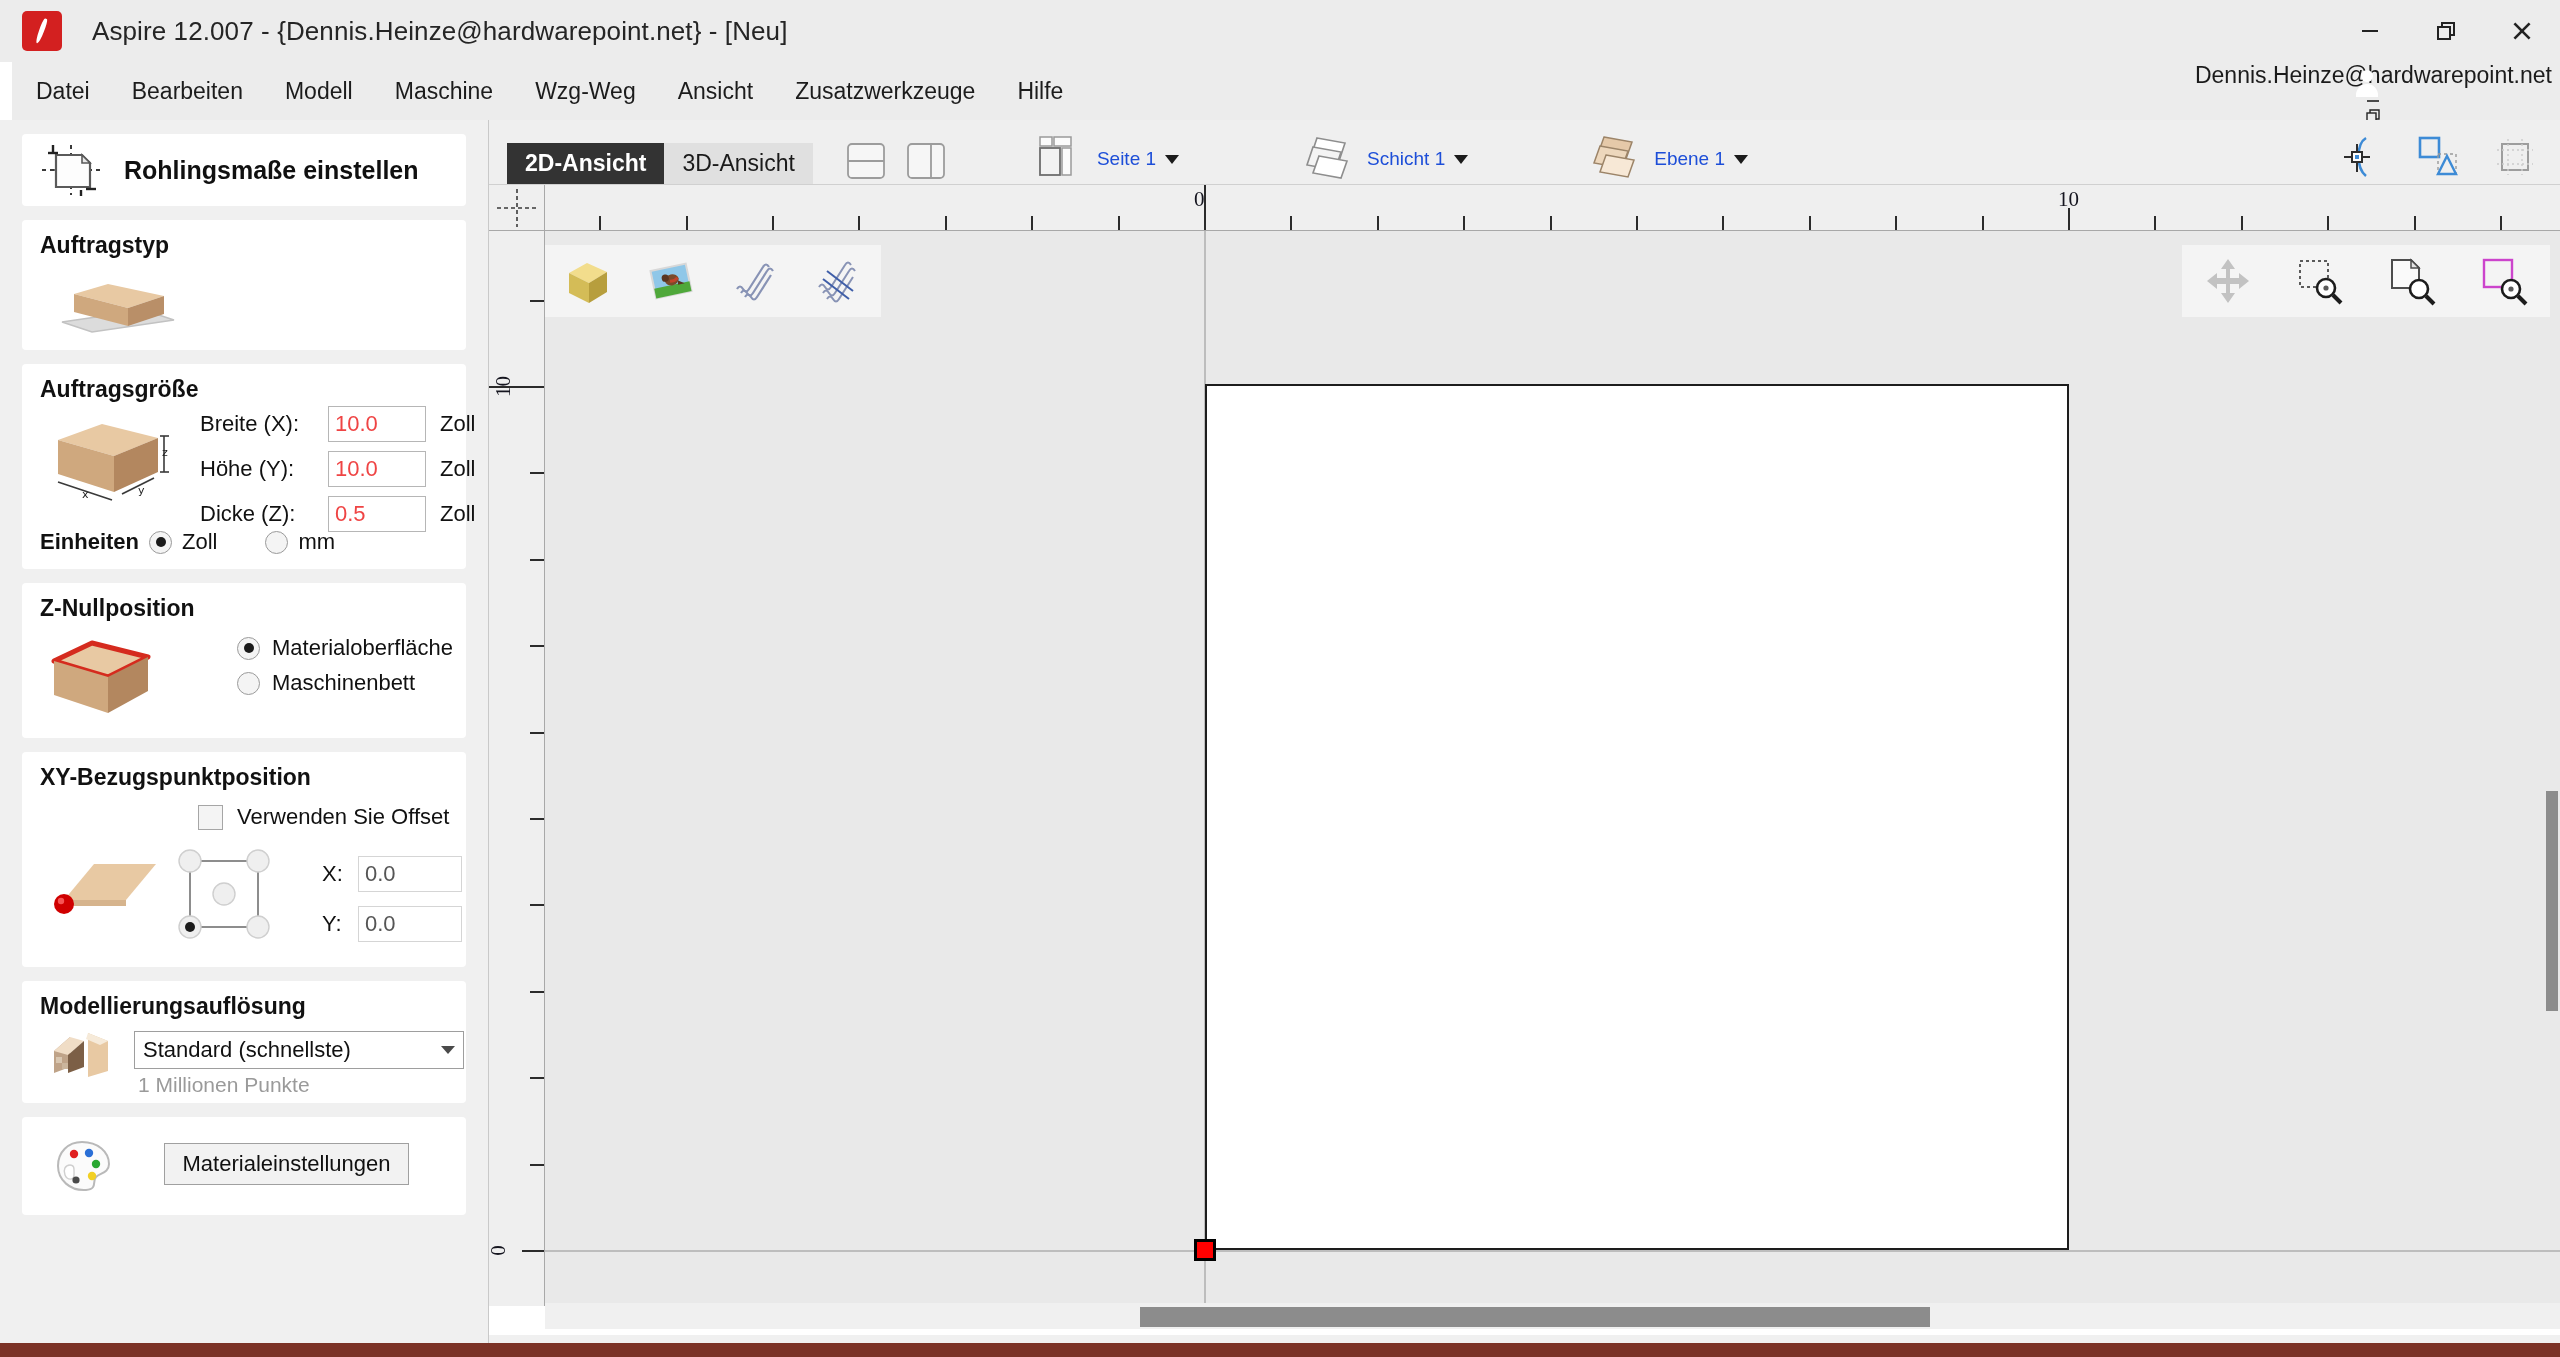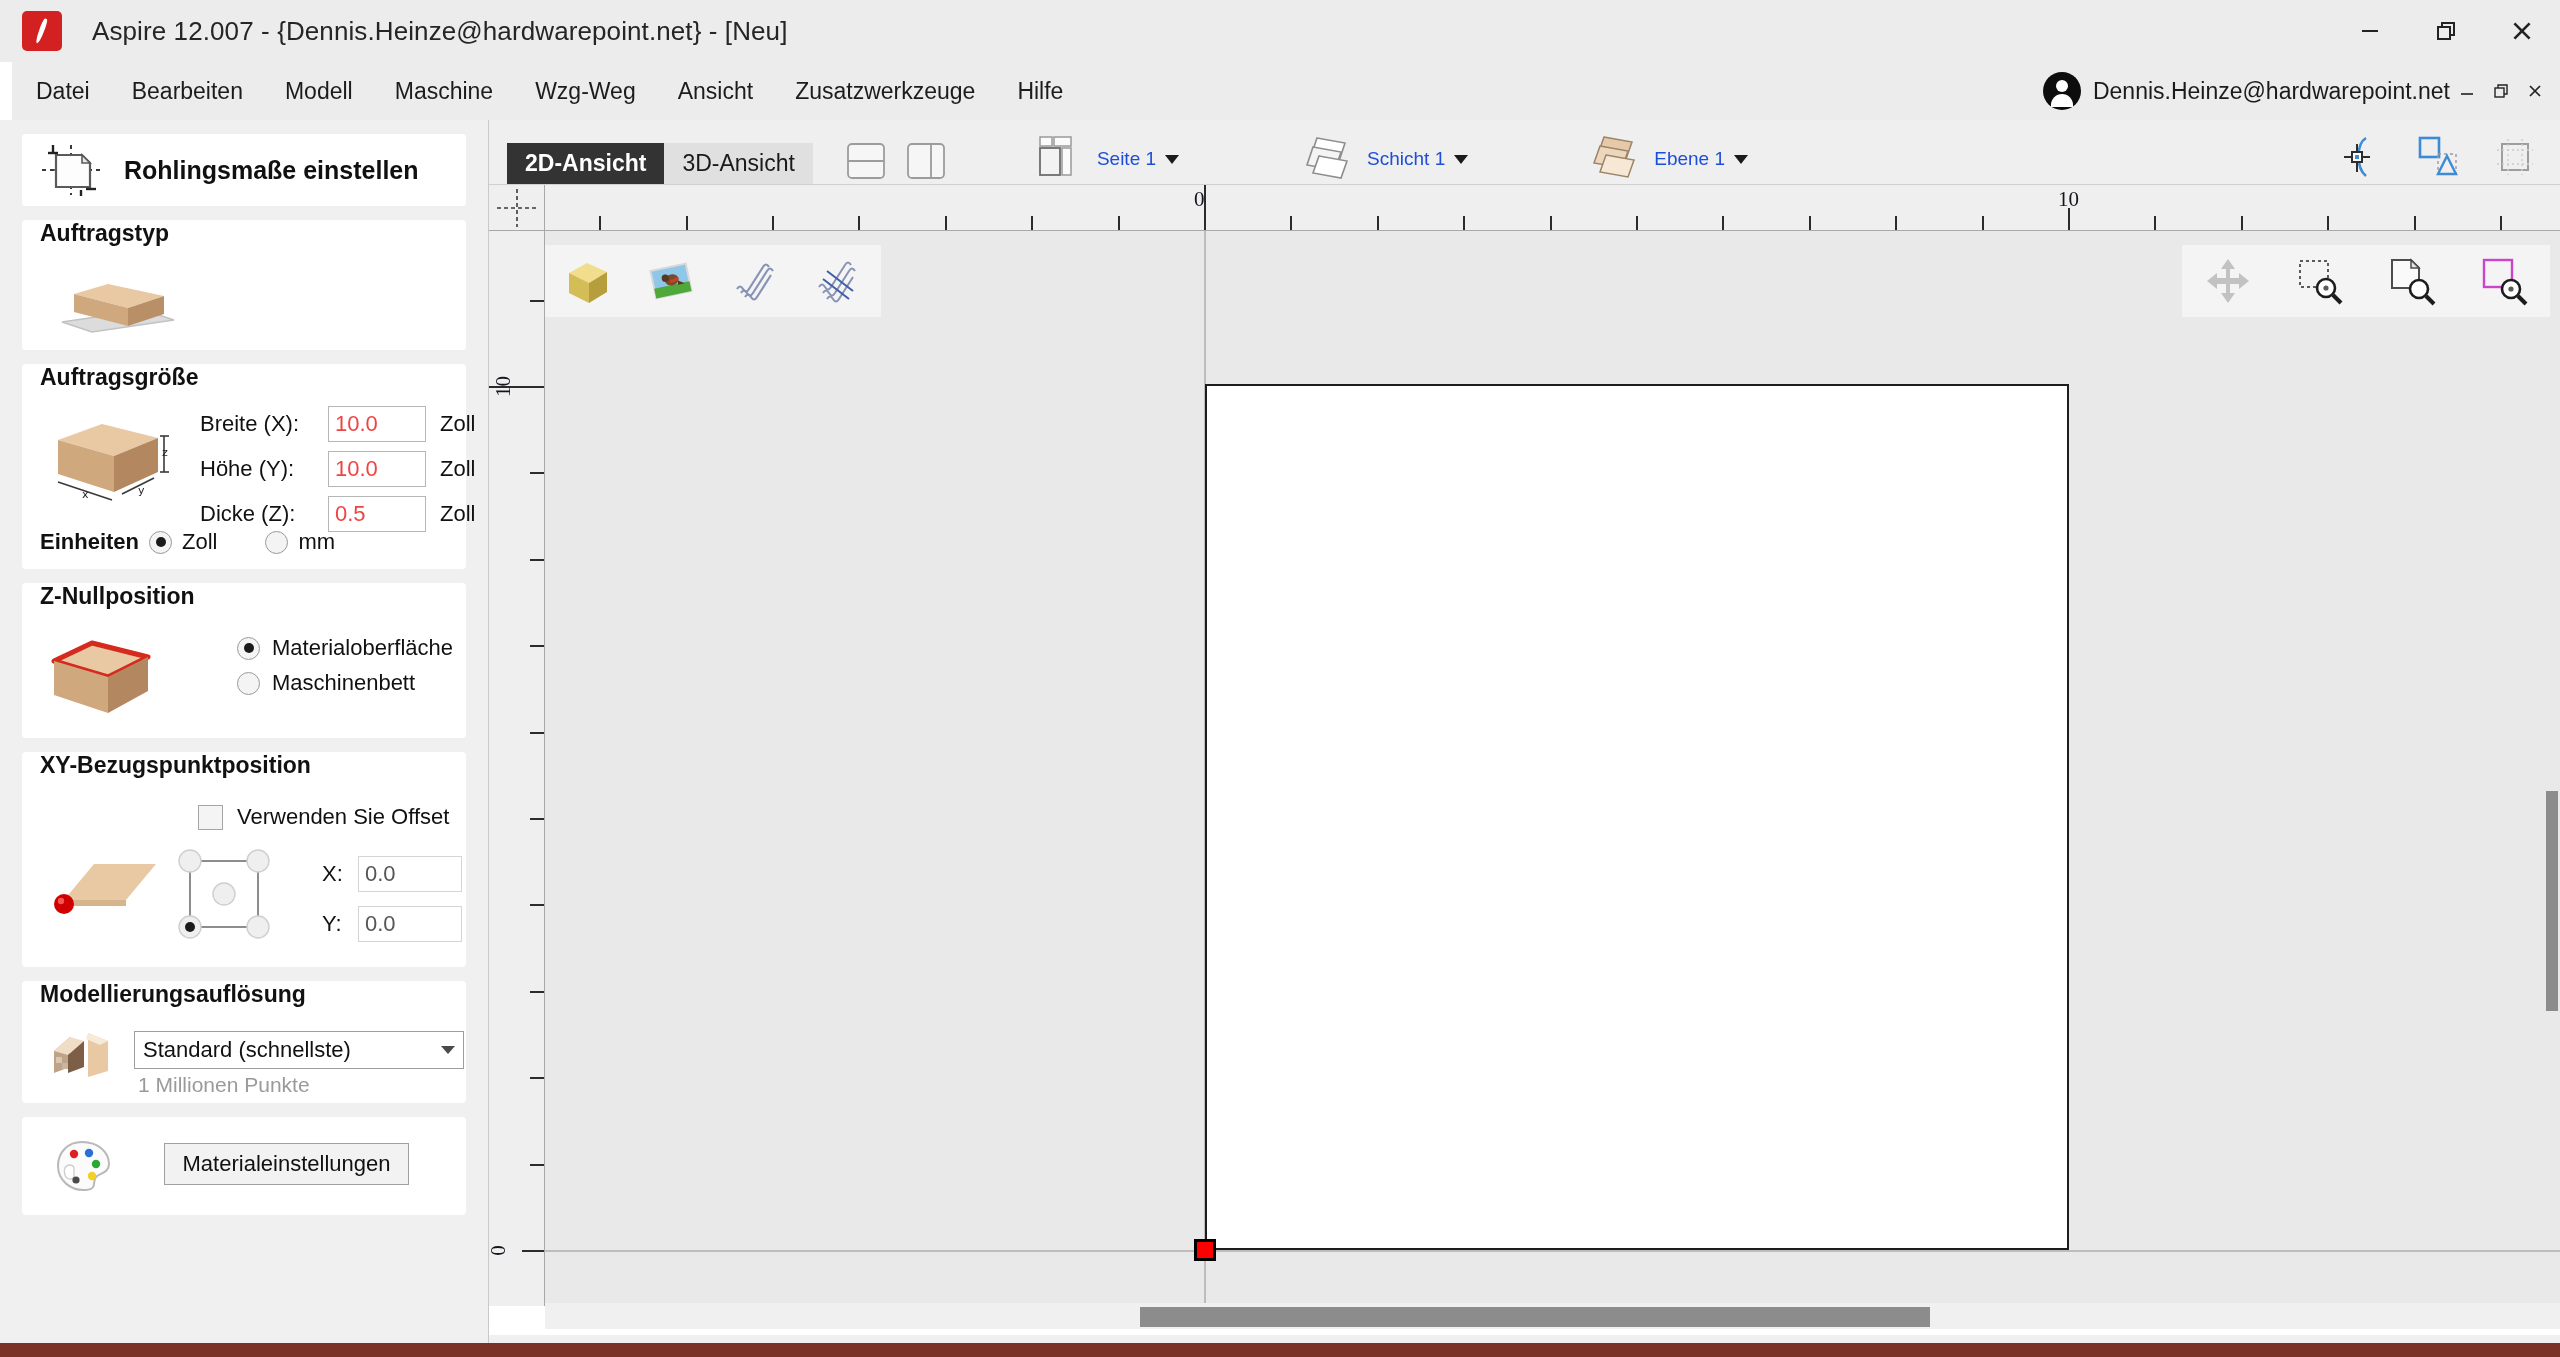--- a/index.html
+++ b/index.html
@@ -54,21 +54,21 @@
     display: flex; align-items: center;
   }
   .menu-item {
     font-size: 23px; color: #1c1c1c; padding: 6px 0;
     margin-right: 42px; white-space: nowrap;
   }
   .menu-item:first-child { margin-left: 24px; }
 
   .account-area {
     position: absolute; right: 8px; top: 62px; height: 58px;
-    display: flex; align-items: center; gap: 0px;
+    display: flex; align-items: center; gap: 0px; flex-direction: column;
   }
   .avatar {
     width: 38px; height: 38px; border-radius: 50%;
     background: #0d0d0d; position: relative; margin-right: 12px;
   }
   .avatar::before {
     content:""; position:absolute; left:13px; top:8px;
     width:12px; height:12px; border-radius:50%; background:#fff;
   }
   .avatar::after {
@@ -88,21 +88,21 @@
     border-right: 1px solid #c9c9c9;
     overflow: hidden;
   }
   .card {
     background: #ffffff; margin: 0 22px 14px 22px;
     border-radius: 4px; position: relative;
   }
   .card.first { margin-top: 14px; }
   .group-title {
     font-size: 23px; font-weight: bold; color: #111;
-    padding-left: 18px; padding-top: 0;
+    padding-left: 18px; padding-top: 12px;
   }
 
   
   .hdr-card { display:flex; align-items:center; height: 72px; }
   .hdr-icon { width: 66px; height: 54px; margin-left: 18px; position: relative; flex:none; }
   .hdr-title { font-size: 25px; font-weight: bold; color: #101010; margin-left: 18px; }
 
   
   .radio {
     width: 23px; height: 23px; border-radius: 50%;

